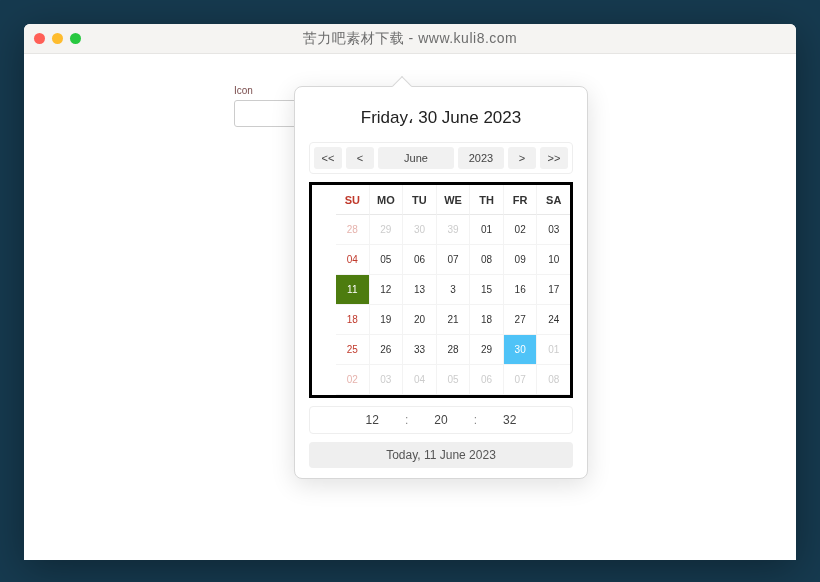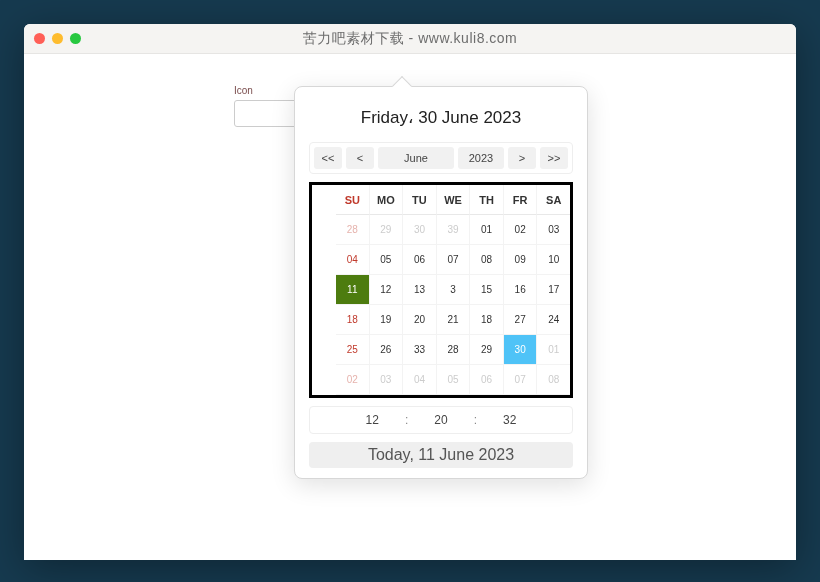--- a/index.html
+++ b/index.html
@@ -160,21 +160,21 @@
   }
   .dp-time .colon { color: #888; }
   .dp-today {
     margin-top: 8px;
     height: 26px;
     background: #efefef;
     border-radius: 4px;
     display: flex;
     align-items: center;
     justify-content: center;
-    font-size: 16px;
+    font-size: 12px;
     color: #555;
     cursor: pointer;
   }
 </style>
 </head>
 <body>
 
 <div class="window">
   <div class="titlebar">
     <div class="traffic">

